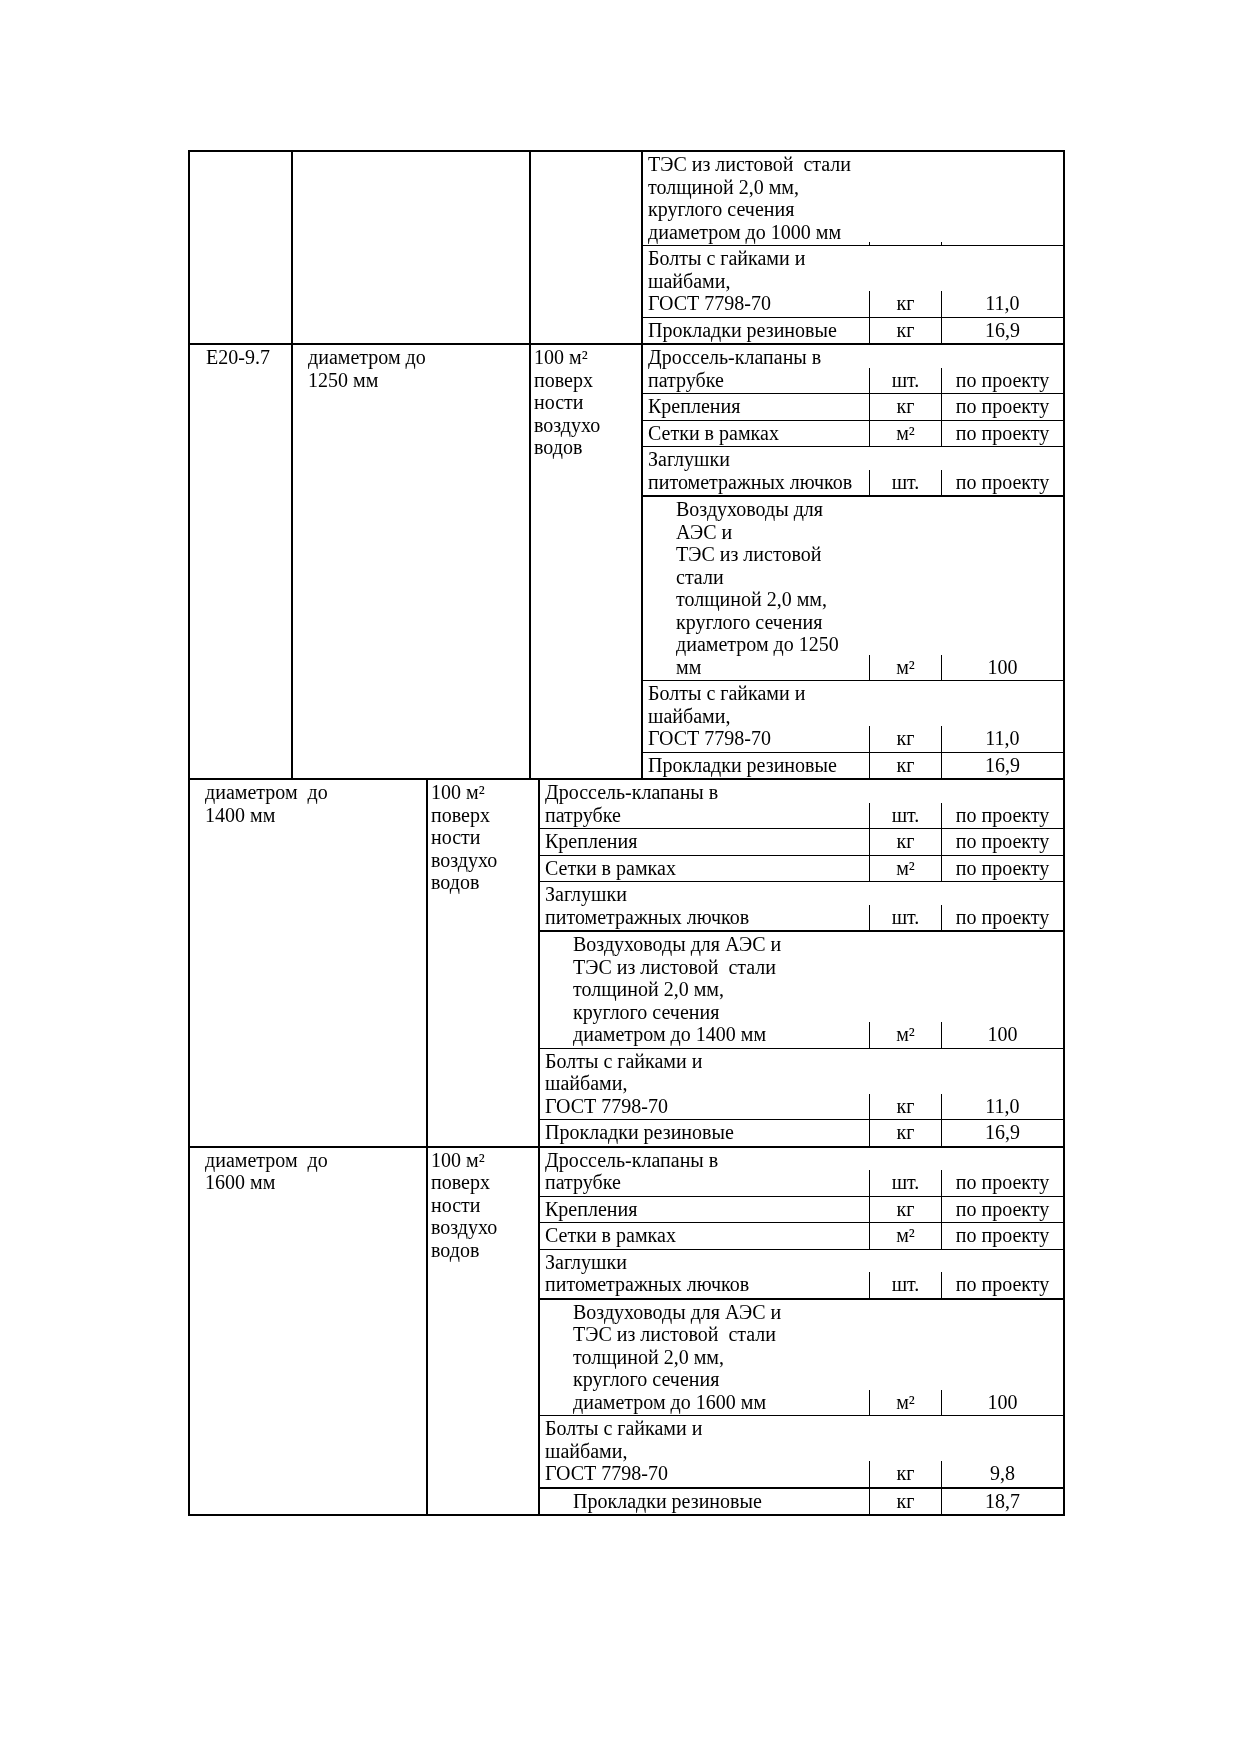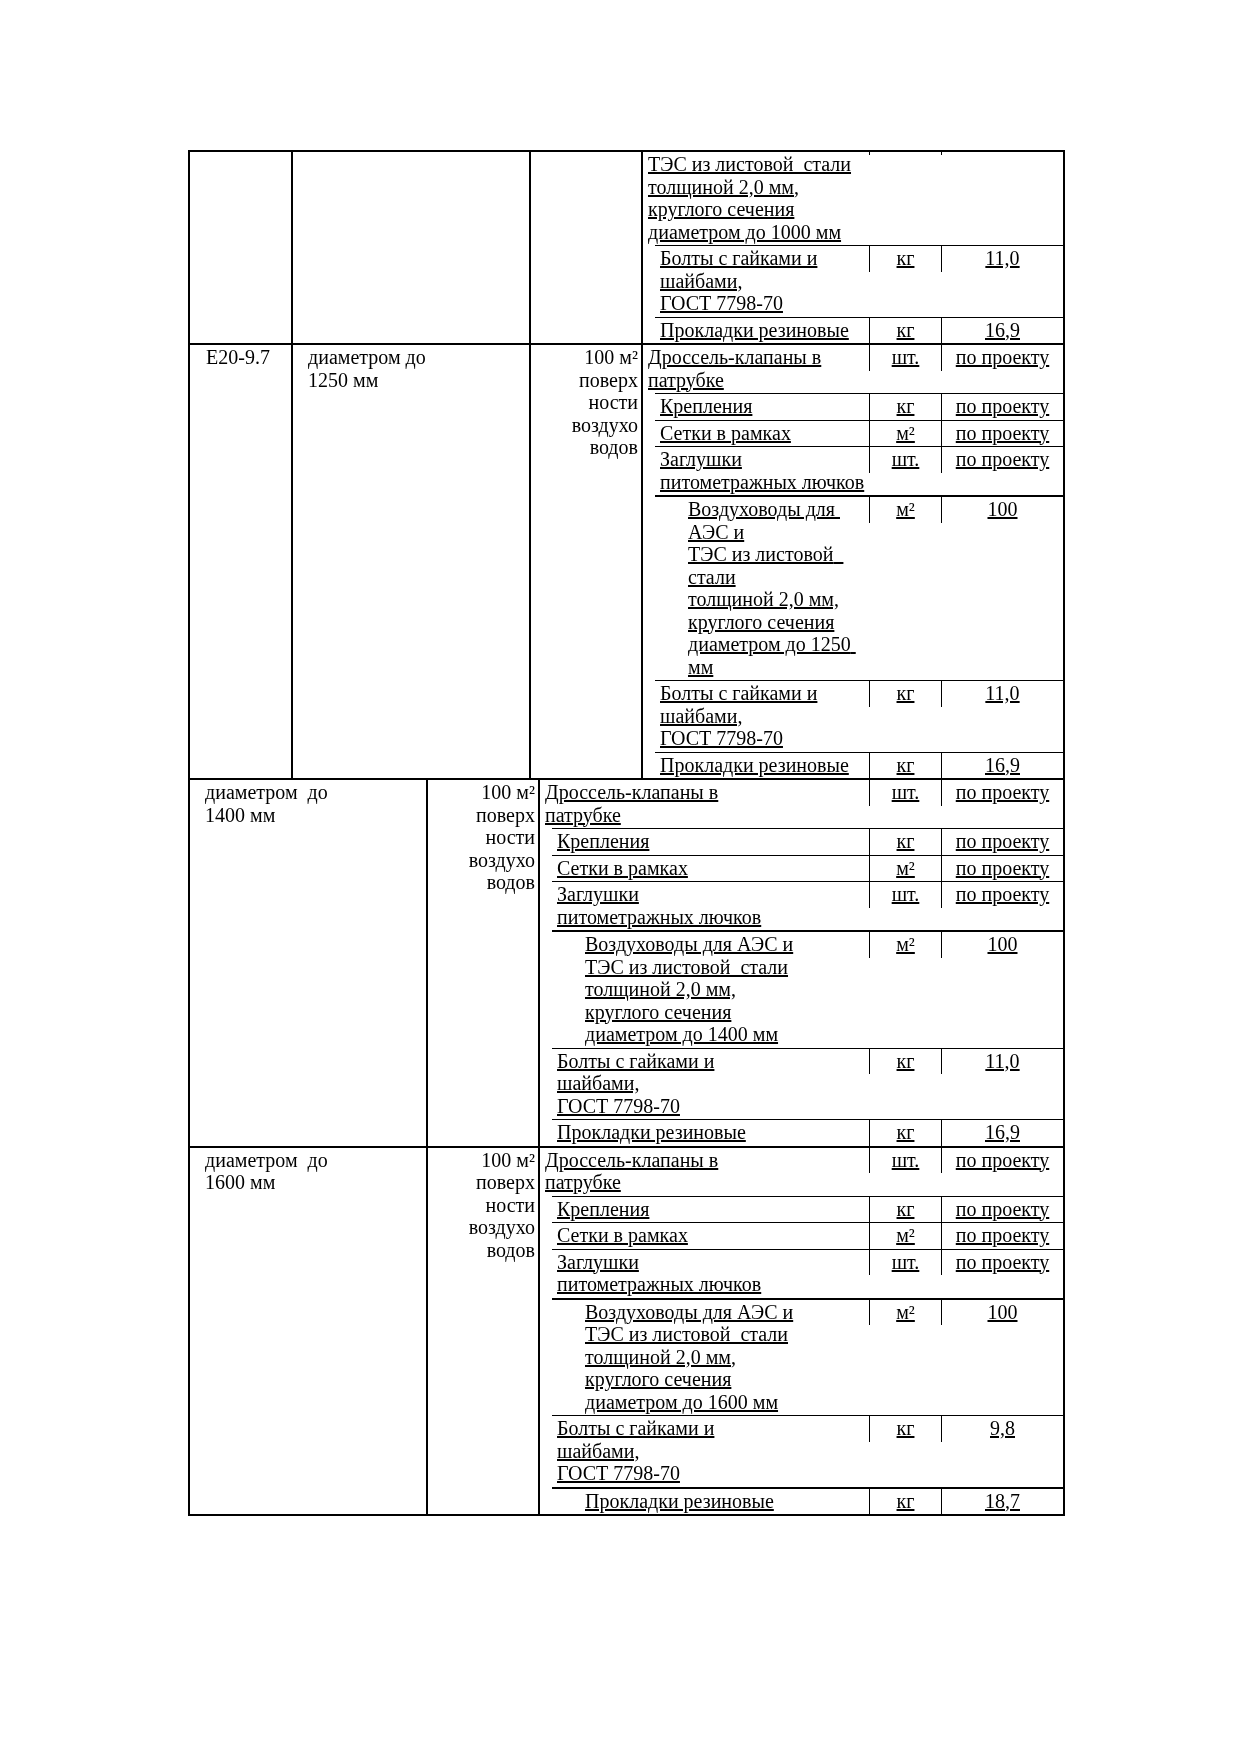--- a/index.html
+++ b/index.html
@@ -19,24 +19,24 @@
     border: 2px solid #000;
     box-sizing: border-box;
     font-size: 20px;
     line-height: 22.5px;
   }
   .section { display: flex; align-items: stretch; }
   .section + .section { border-top: 2px solid #000; }
   .cell { box-sizing: border-box; padding: 1px 3px 2px 3px; white-space: pre-wrap; }
   .code-cell    { width: 103px; border-right: 2px solid #000; padding-left: 16px; }
   .desc-cell    { width: 238px; border-right: 2px solid #000; padding-left: 15px; }
-  .measure-cell { width: 112px; border-right: 2px solid #000; text-align: right; }
+  .measure-cell { width: 112px; border-right: 2px solid #000; text-align: left; }
   .rows { flex: 1; display: flex; flex-direction: column; }
-  .mrow { display: flex; align-items: flex-start; flex: 0 0 auto; text-decoration: underline; }
-  .mrow + .mrow { border-top: 1px solid #000; margin-left: 12px; }
+  .mrow { display: flex; align-items: flex-end; flex: 0 0 auto; }
+  .mrow + .mrow { border-top: 1px solid #000; }
   .mrow.thick-top { border-top: 2px solid #000; padding-left: 28px; }
   .name-cell { flex: 1; padding-left: 5px; }
   .unit-cell { width: 72px;  border-left: 1px solid #000; text-align: center; }
   .qty-cell  { width: 122px; border-left: 1px solid #000; text-align: center; }
 </style>
 </head>
 <body>
 
 <div class="page">
   <div class="norms-table">

